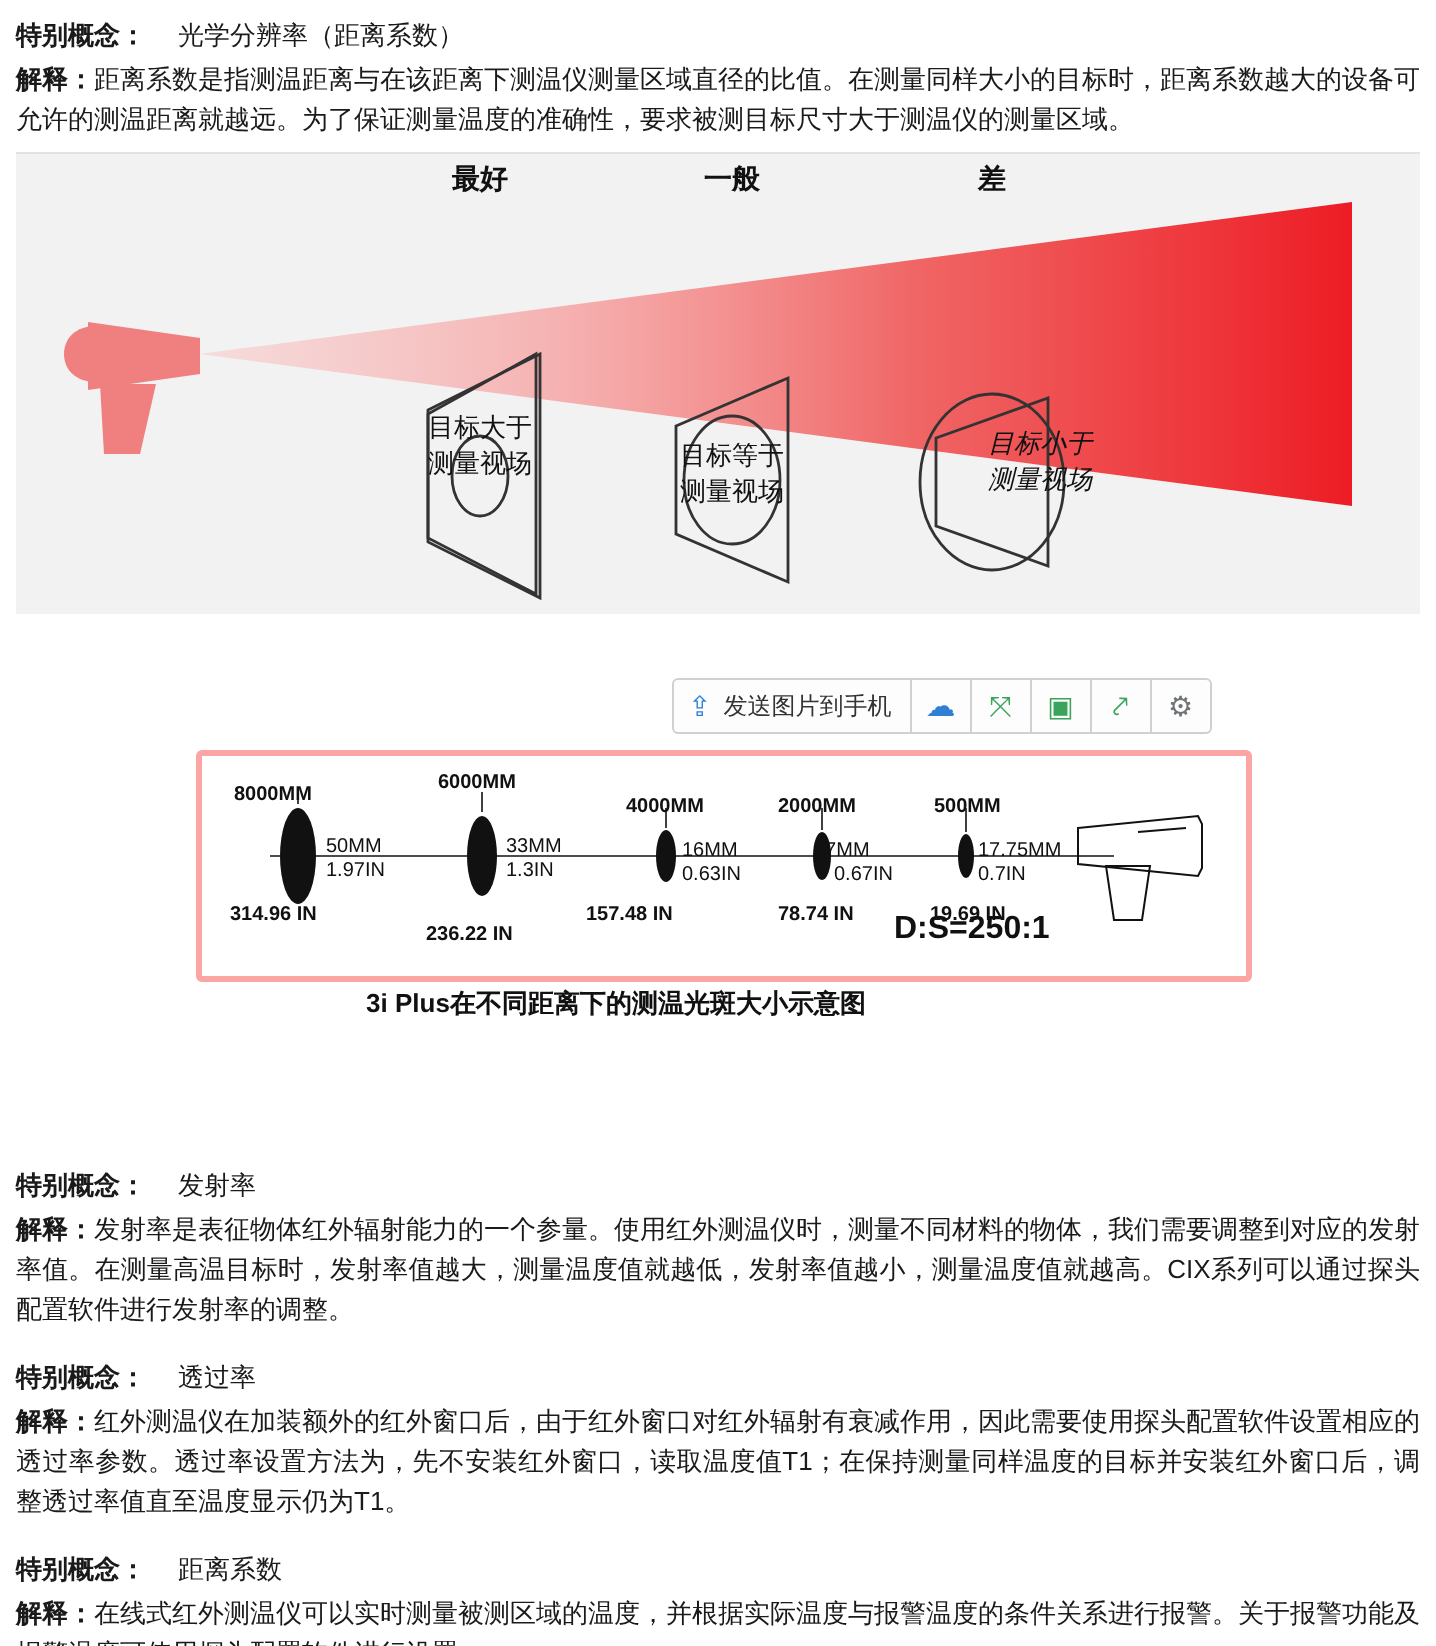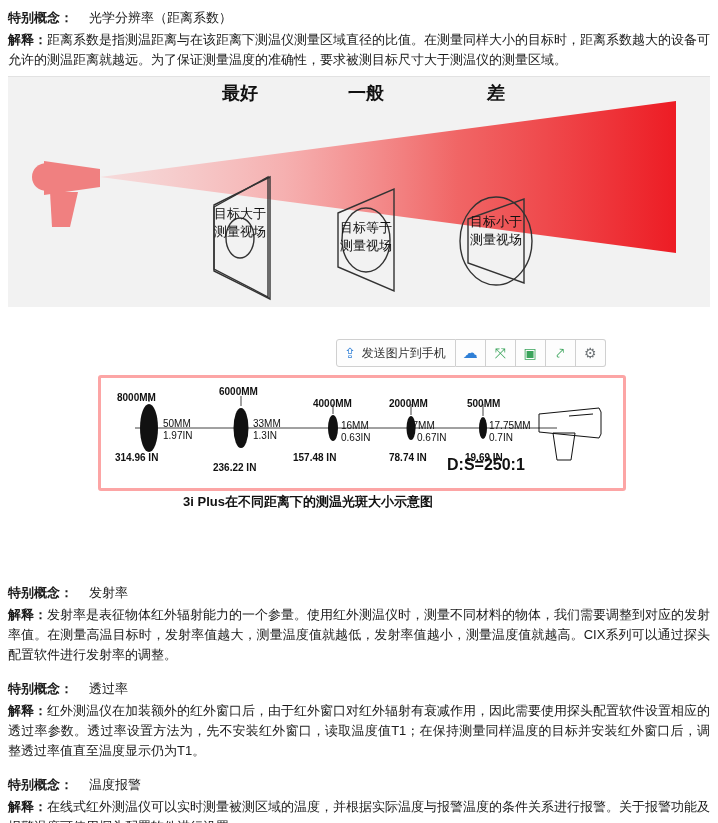--- a/index.html
+++ b/index.html
@@ -23,21 +23,21 @@
 
   
   .figure-one{
     position:relative;
     margin:6px 8px 0 8px;
     height:230px;
     background:#f2f2f2;
     border-top:1px solid #e2e2e2;
   }
   .fig1-label{
-    position:absolute;font-size:18px;font-weight:bold;color:#111;
+    position:absolute;font-size:14px;font-weight:bold;color:#111;
     text-align:center;white-space:nowrap;
   }
   .fig1-caption{
     position:absolute;font-size:13px;color:#111;text-align:center;line-height:18px;
   }
 
   
   .toolbar-wrap{
     position:absolute;left:336px;top:339px;
     display:flex;align-items:stretch;height:28px;
@@ -130,21 +130,21 @@
     <div class="fig1-label" style="left:448px;top:4px;width:80px;">差</div>
 
     <div class="fig1-caption" style="left:184px;top:128px;width:96px;">
       <div>目标大于</div>
       <div>测量视场</div>
     </div>
     <div class="fig1-caption" style="left:310px;top:142px;width:96px;">
       <div>目标等于</div>
       <div>测量视场</div>
     </div>
-    <div class="fig1-caption" style="left:440px;top:136px;width:96px;">
+    <div class="fig1-caption" style="left:464px;top:136px;width:96px;font-style:italic;">
       <div>目标小于</div>
       <div>测量视场</div>
     </div>
   </div>
 
   <div class="toolbar-wrap">
     <div class="tb-send">
       <span class="tb-icon-blue" style="font-size:14px;">⇪</span>
       <span>发送图片到手机</span>
     </div>
@@ -236,21 +236,21 @@
       </div>
       <div class="concept-body">
         <span class="lead">解释：</span><span>红外测温仪在加装额外的红外窗口后，由于红外窗口对红外辐射有衰减作用，因此需要使用探头配置软件设置相应的透过率参数。透过率设置方法为，先不安装红外窗口，读取温度值T1；在保持测量同样温度的目标并安装红外窗口后，调整透过率值直至温度显示仍为T1。</span>
       </div>
     </div>
 
     <div class="gap"></div>
 
     <div class="concept-block">
       <div class="concept-head">
-        <span class="label">特别概念：</span><span class="title">温度报警</span>
+        <span class="label">特别概念：</span><span class="title">距离系数</span>
       </div>
       <div class="concept-body">
         <span class="lead">解释：</span><span>在线式红外测温仪可以实时测量被测区域的温度，并根据实际温度与报警温度的条件关系进行报警。关于报警功能及报警温度可使用探头配置软件进行设置。</span>
       </div>
     </div>
 
   </div>
 </div>
 
 </body></html>

